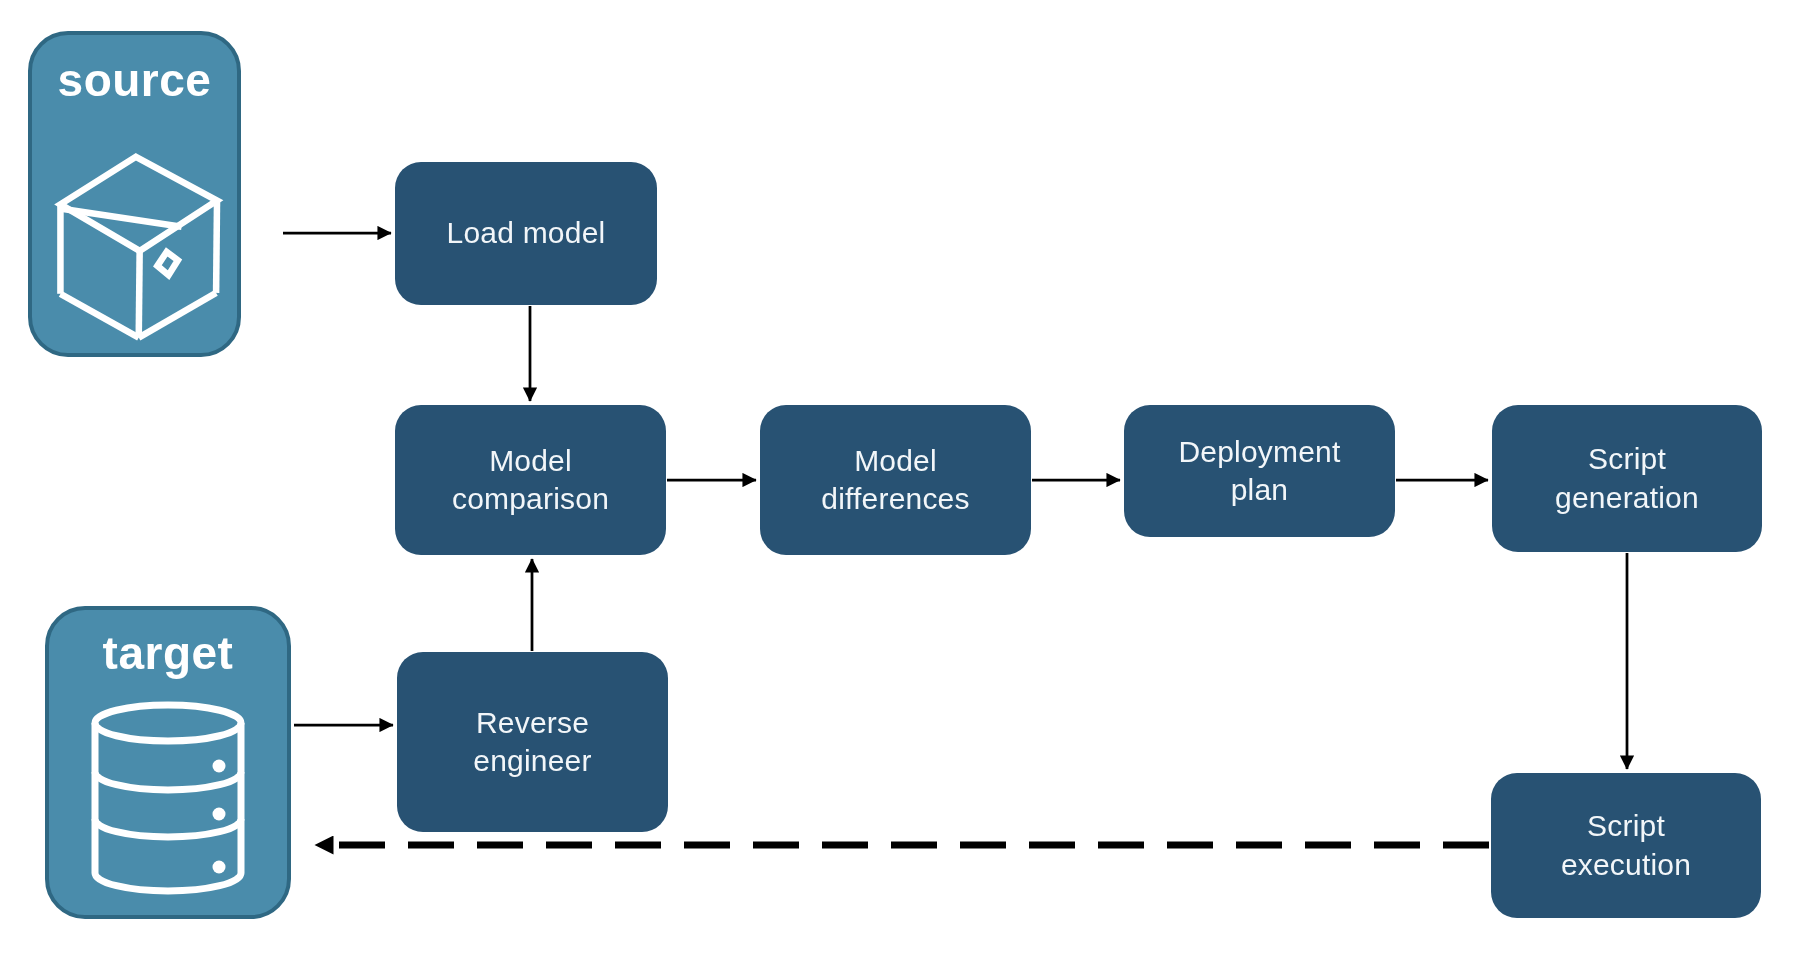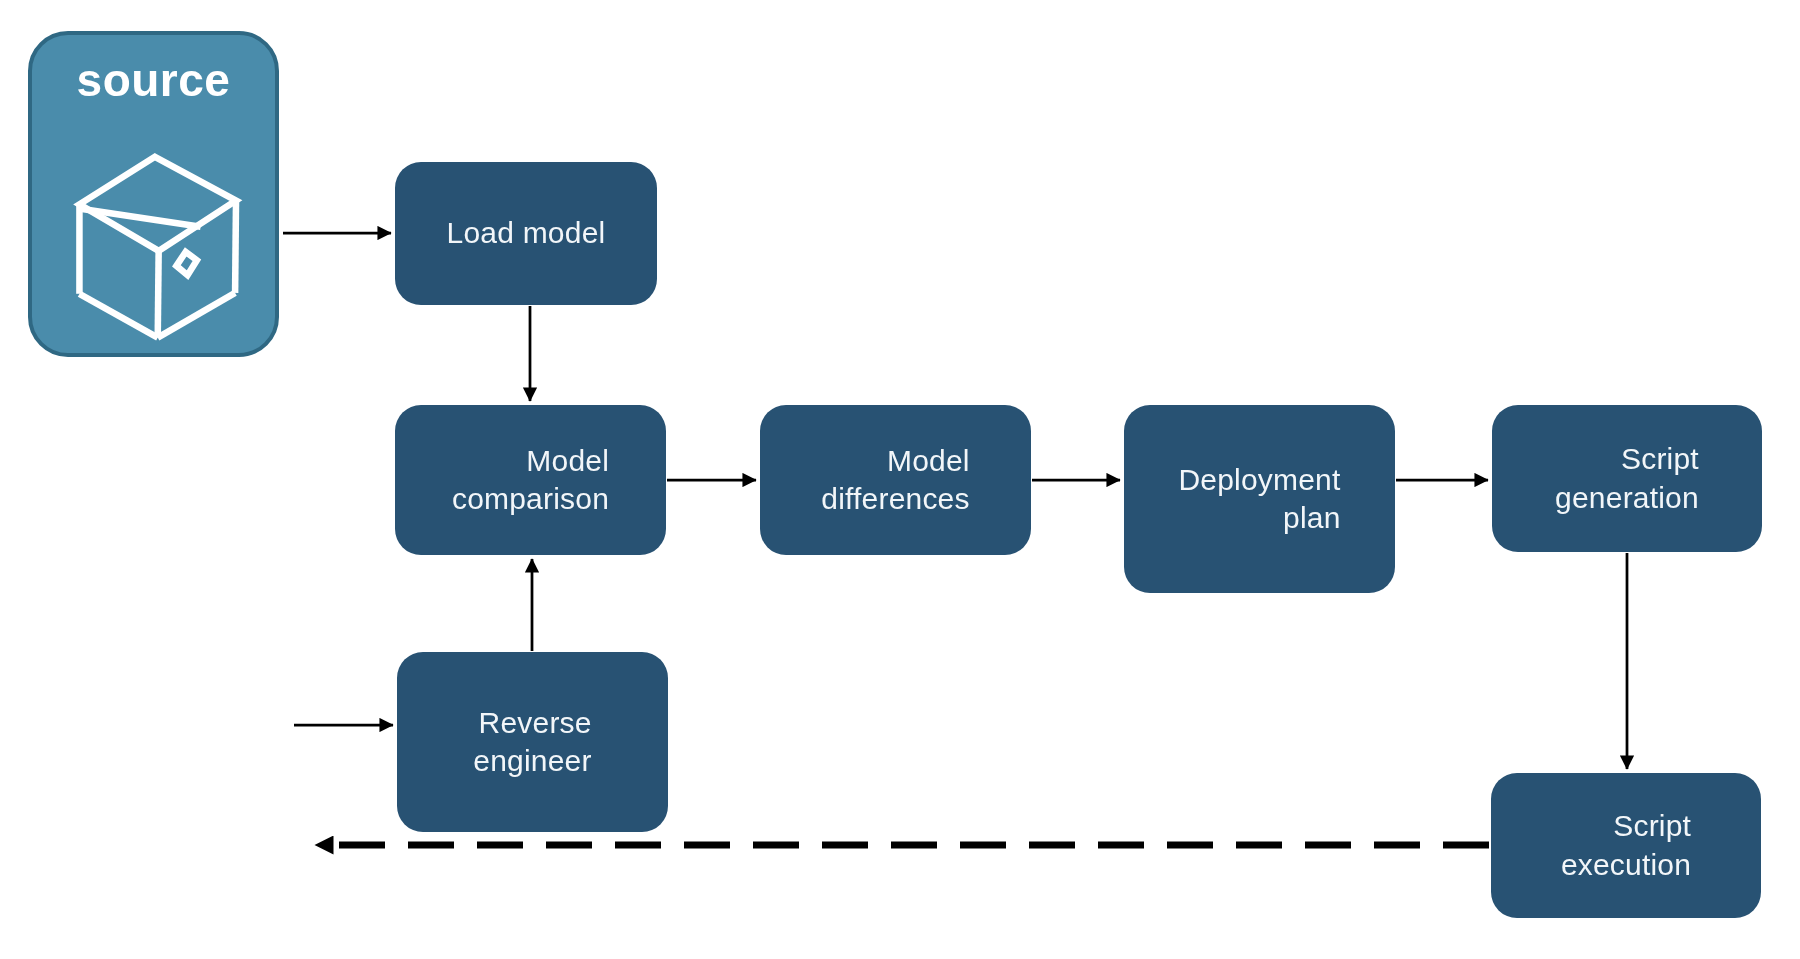--- a/index.html
+++ b/index.html
@@ -6,53 +6,53 @@
   body{width:1800px;height:959px;font-family:"Liberation Sans","DejaVu Sans",sans-serif;}
   .canvas{position:relative;width:1800px;height:959px;background:var(--background,#fff);overflow:hidden;}
   .edge-layer{position:absolute;left:0;top:0;width:1800px;height:959px;}
 
   
   .node{
     position:absolute;
     background:var(--node-fill,#285273);
     border-radius:26px;
     display:flex;align-items:center;justify-content:center;
-    text-align:right;
+    text-align:center;
   }
   .node-label{
     color:var(--label-text,#F2F6F9);
     font-size:30px;
     line-height:1.28;
     white-space:pre-line;
     letter-spacing:0.2px;
   }
   .n-load{left:395px;top:162px;width:262px;height:143px;}
   .n-comparison{left:395px;top:405px;width:271px;height:150px;}
   .n-differences{left:760px;top:405px;width:271px;height:150px;}
-  .n-deployment{left:1124px;top:405px;width:271px;height:188px;}
+  .n-deployment{left:1124px;top:405px;width:271px;height:132px;}
   .n-generation{left:1492px;top:405px;width:270px;height:147px;}
   .n-reverse{left:397px;top:652px;width:271px;height:180px;}
   .n-execution{left:1491px;top:773px;width:270px;height:145px;}
 
   
   .entity{
     position:absolute;
     background:var(--entity-fill,#4A8CAB);
     border:4px solid var(--entity-border,#2F6883);
     border-radius:40px;
     box-sizing:border-box;
     display:flex;flex-direction:column;align-items:center;
   }
   .entity-title{
     color:#ffffff;
     font-weight:bold;
     font-size:46px;
     letter-spacing:0.5px;
   }
-  .e-source{left:28px;top:31px;width:251px;height:326px;}
+  .e-source{left:28px;top:31px;width:213px;height:326px;}
   .e-source .entity-title{margin-top:18px;}
   .e-source .entity-icon{margin-top:16px;}
   .e-target{left:45px;top:606px;width:246px;height:313px;}
   .e-target .entity-title{margin-top:16px;}
   .e-target .entity-icon{margin-top:18px;}
   .entity-icon{display:block;}
 </style>
 </head>
 <body>
 
@@ -89,20 +89,38 @@
         <path d="M108,132 L107,225"></path>
         <path d="M191,78 L190,177"></path>
         <path d="M23,178 L107,225"></path>
         <path d="M107,225 L190,177"></path>
         <path d="M26,87 L153,106"></path>
         <polygon points="127,148 137,133 149,142 139,158"></polygon>
       </g>
     </svg>
   </div>
 
+  <div class="entity e-target">
+    <div class="entity-title">target</div>
+    <svg class="entity-icon" width="160" height="200" viewBox="0 0 160 200" xmlns="http://www.w3.org/2000/svg">
+      <g stroke="#fff" stroke-width="7" fill="none">
+        <ellipse cx="80" cy="25" rx="73" ry="18"></ellipse>
+        <path d="M7,25 V175"></path>
+        <path d="M153,25 V175"></path>
+        <path d="M7,175 A73,18 0 0 0 153,175"></path>
+        <path d="M7,74 A73,18 0 0 0 153,74"></path>
+        <path d="M7,121 A73,18 0 0 0 153,121"></path>
+      </g>
+      <g fill="#fff">
+        <circle cx="131" cy="68" r="6.5"></circle>
+        <circle cx="131" cy="116" r="6.5"></circle>
+        <circle cx="131" cy="169" r="6.5"></circle>
+      </g>
+    </svg>
+  </div>
 
   <div class="node n-load">
     <span class="node-label">Load model</span>
   </div>
   <div class="node n-comparison">
     <span class="node-label">Model
 comparison</span>
   </div>
   <div class="node n-differences">
     <span class="node-label">Model

